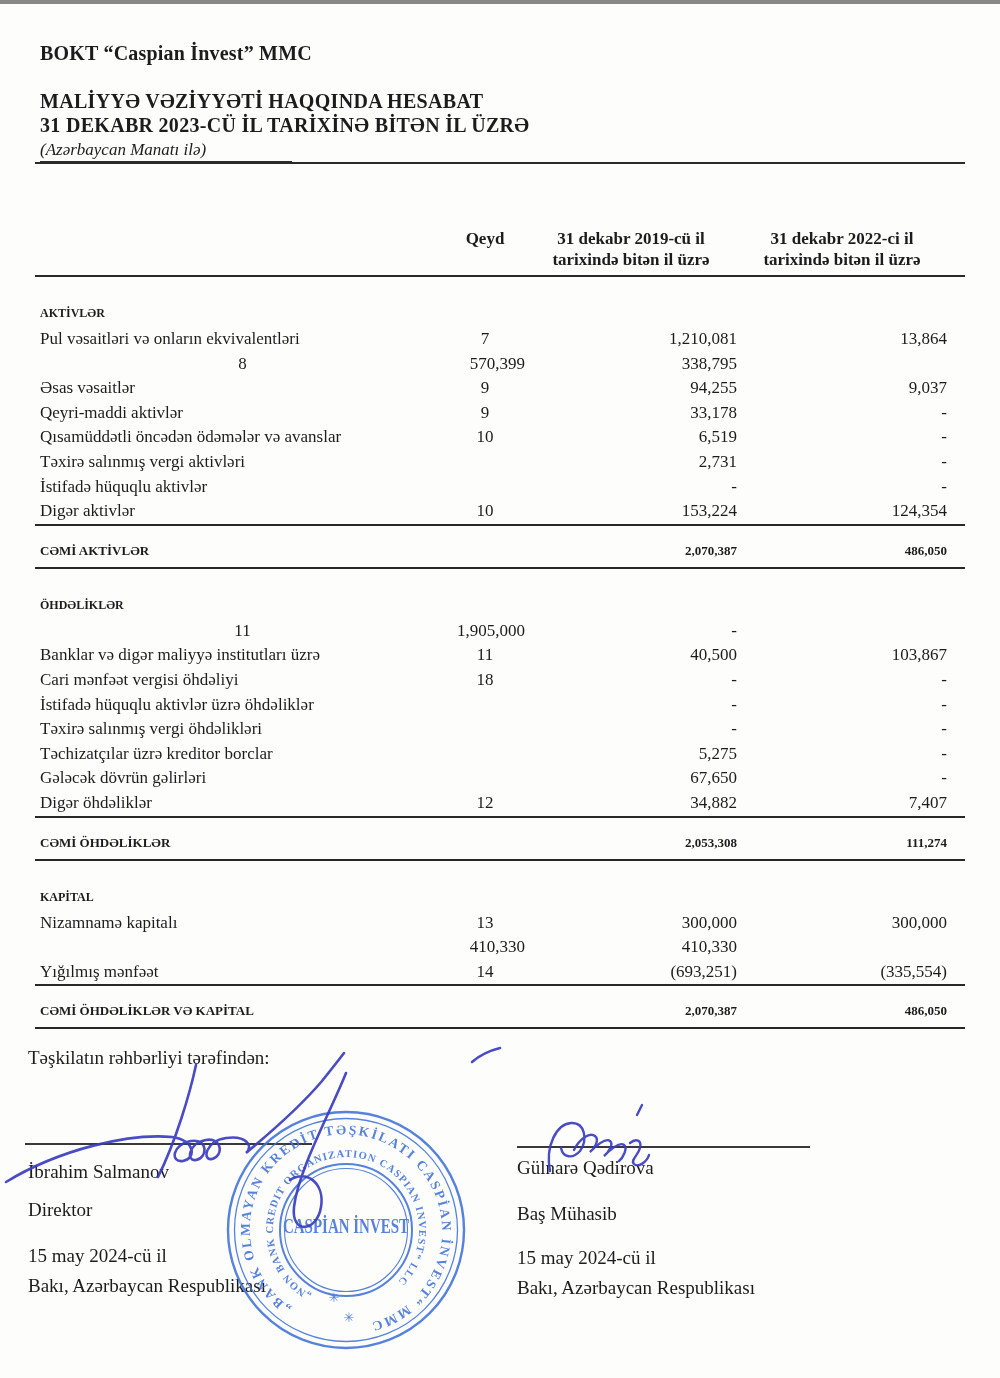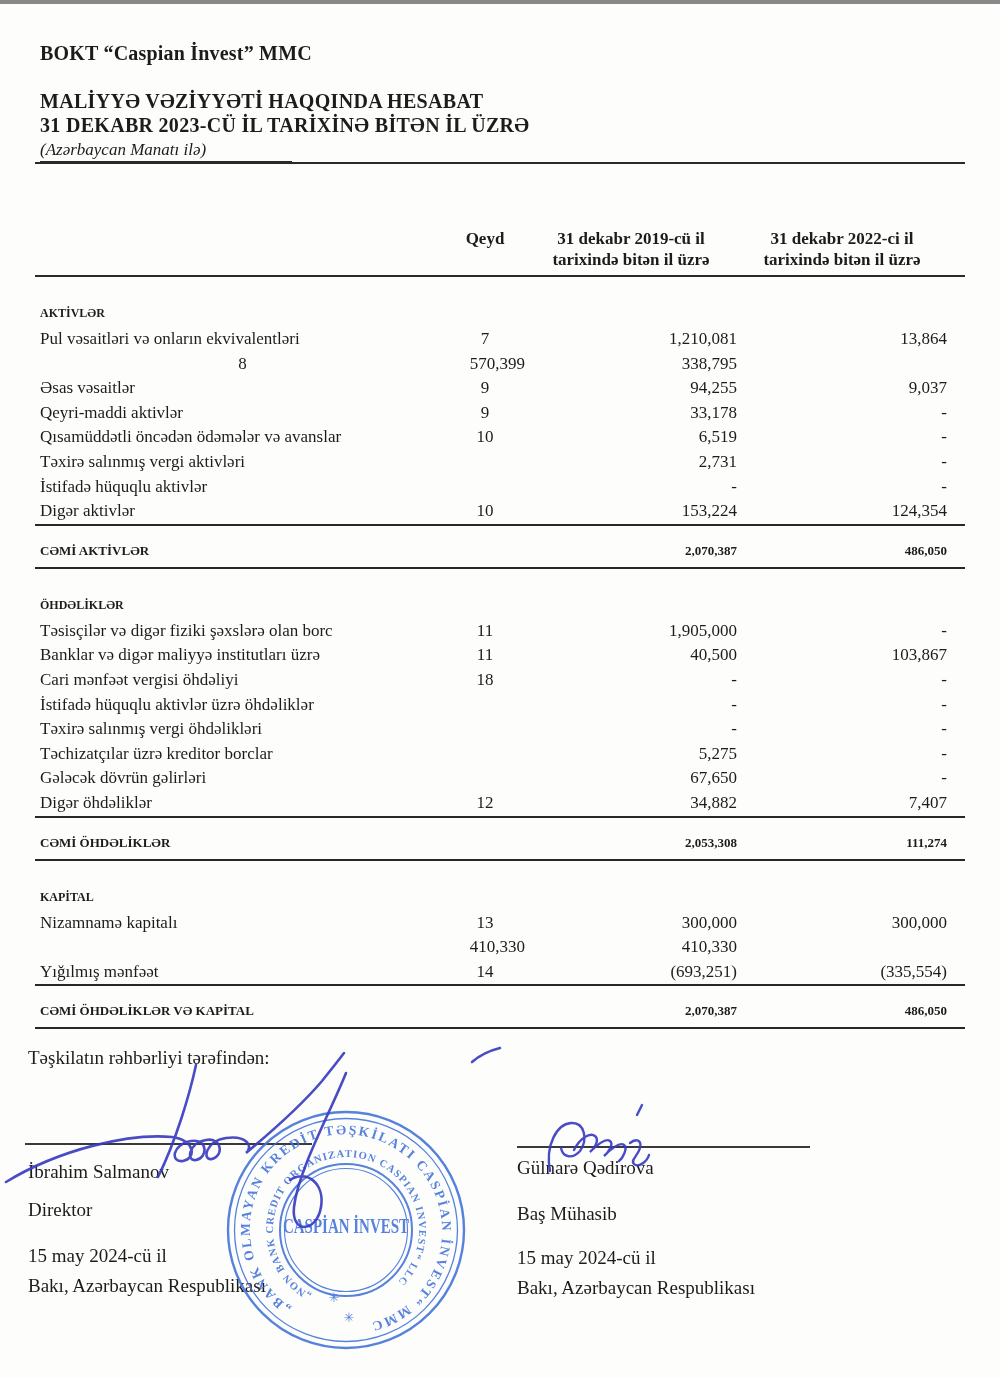--- a/index.html
+++ b/index.html
@@ -144,21 +144,20 @@
           <div class="c num">2,070,387</div>
           <div class="c num">486,050</div>
         </div>
         <div class="trow section">
           <div class="c label">ÖHDƏLİKLƏR</div>
           <div class="c note"></div>
           <div class="c num"></div>
           <div class="c num"></div>
         </div>
         <div class="trow item">
-          <div class="c label">Təsisçilər və digər fiziki şəxslərə olan borc</div>
           <div class="c note">11</div>
           <div class="c num">1,905,000</div>
           <div class="c num">-</div>
         </div>
         <div class="trow item">
           <div class="c label">Banklar və digər maliyyə institutları üzrə</div>
           <div class="c note">11</div>
           <div class="c num">40,500</div>
           <div class="c num">103,867</div>
         </div>

